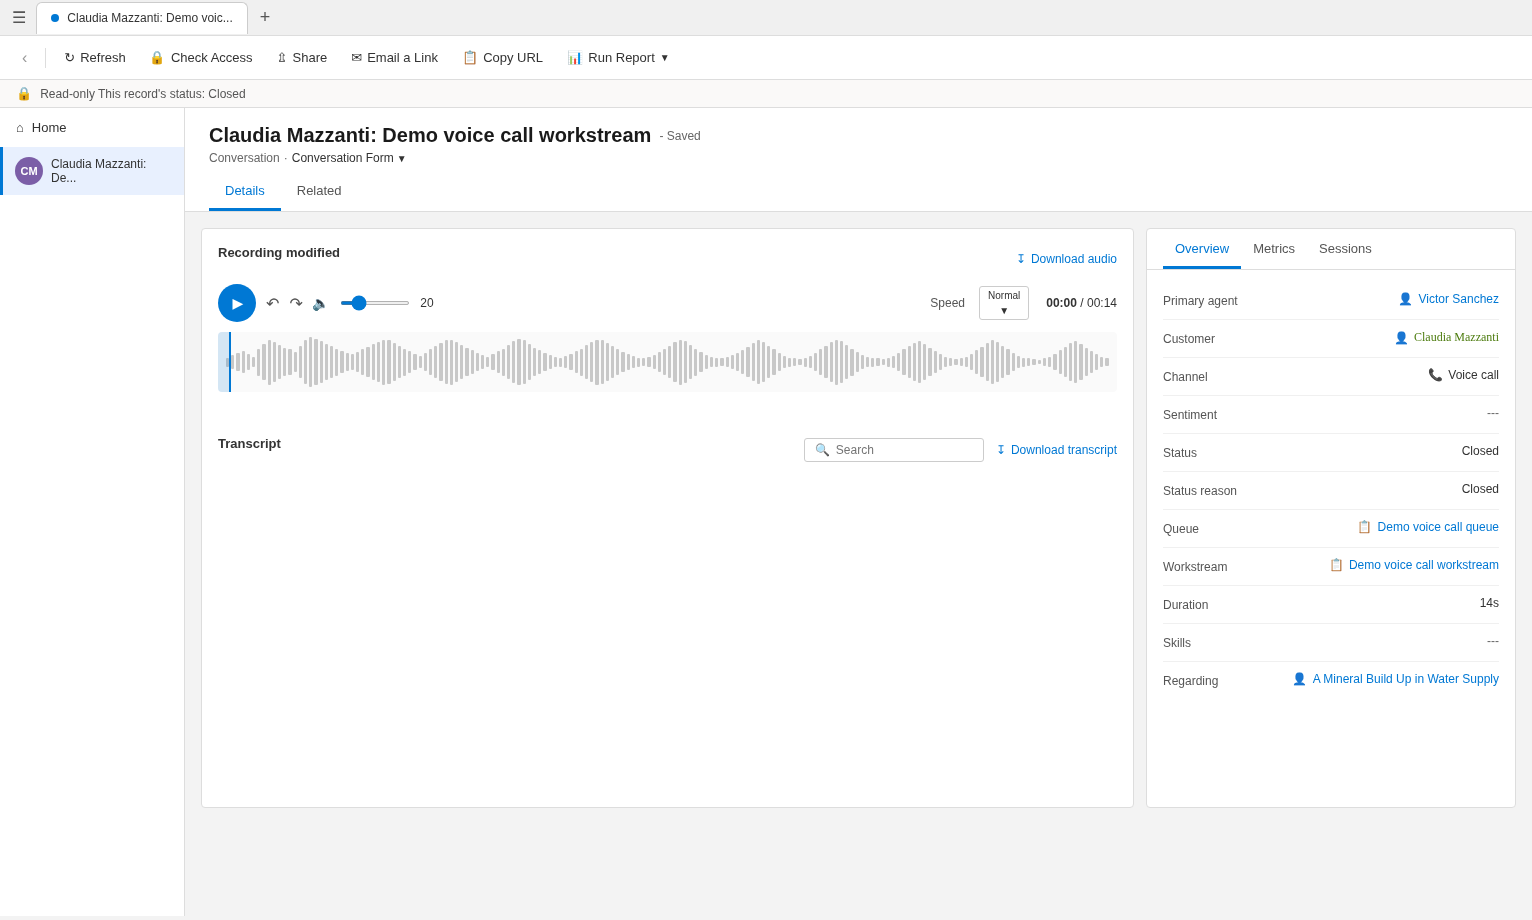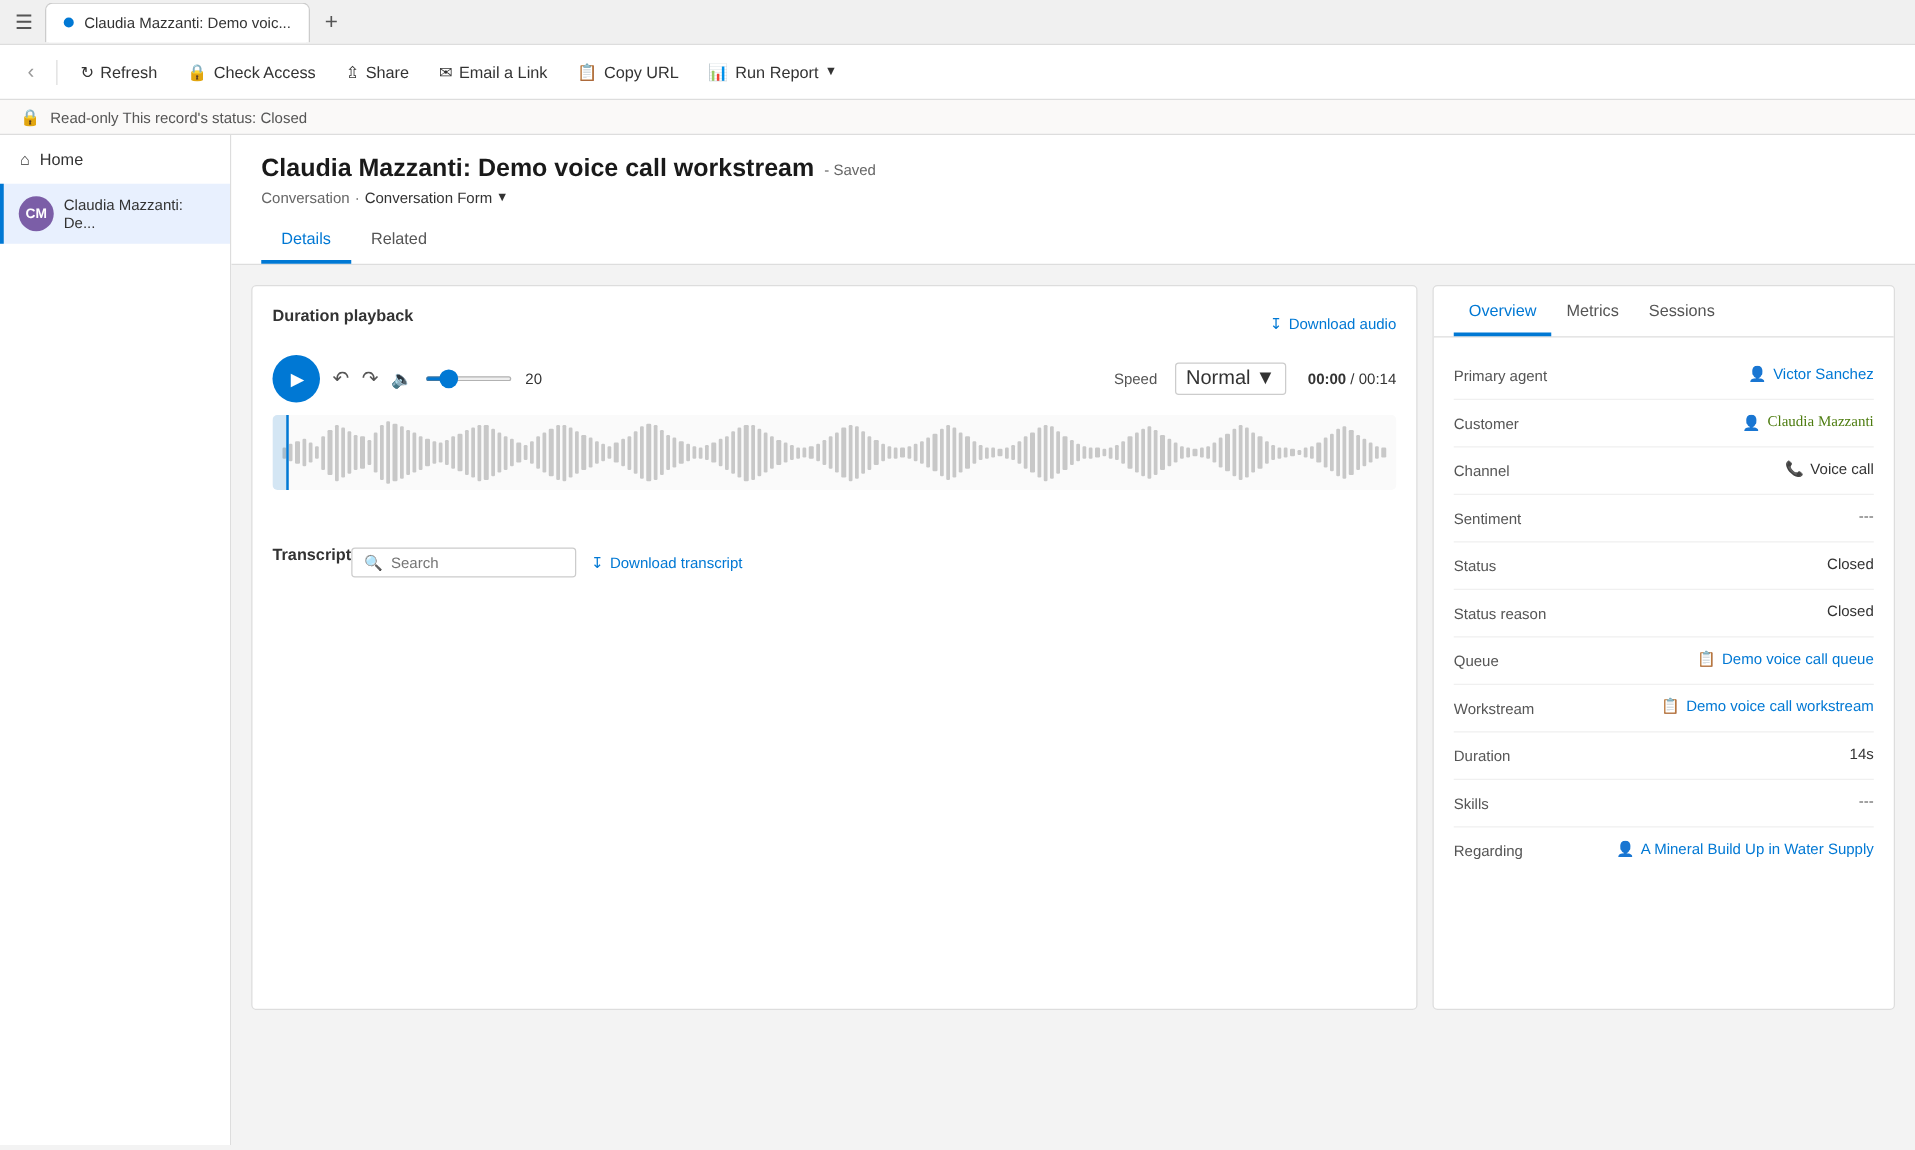--- a/index.html
+++ b/index.html
@@ -182,26 +182,27 @@
     .skip-icon { font-size: 16px; color: #555; cursor: pointer; }
     .volume-icon { font-size: 14px; color: #555; }
     .volume-slider { width: 70px; height: 4px; accent-color: #0078d4; cursor: pointer; }
     .volume-num { font-size: 12px; color: #333; width: 22px; }
     .spacer { flex: 1; }
     .speed-label { font-size: 12px; color: #555; margin-right: 4px; }
     .speed-select {
       border: 1px solid #ccc;
       border-radius: 3px;
       padding: 3px 8px;
-      font-size: 16px;
+      font-size: 10px;
       cursor: pointer;
       background: #fff;
       display: flex;
       align-items: center;
       gap: 4px;
+      flex-direction: column;
     }
     .time-display { font-size: 12px; color: #333; margin-left: 7px; white-space: nowrap; }
     .time-current { font-weight: 600; }
     .waveform-container {
       position: relative;
       height: 60px;
       background: #fafafa;
       border-radius: 4px;
       overflow: hidden;
       display: flex;
@@ -234,21 +235,21 @@
     }
     .waveform-bar {
       flex: 1;
       background: #c8c8c8;
       border-radius: 1px;
       min-width: 2px;
     }
 
     
     .transcript-section { margin-top: 24px; }
-    .transcript-header { display: flex; align-items: center; justify-content: flex-start; margin-bottom: 12px; margin-top: 44px; }
+    .transcript-header { display: flex; align-items: center; justify-content: space-between; margin-bottom: 12px; margin-top: 44px; }
     .search-box {
       display: flex;
       align-items: center;
       gap: 6px;
       border: 1px solid #ccc;
       border-radius: 3px;
       padding: 4px 10px;
       background: #fff;
       width: 180px;
     }
@@ -386,21 +387,21 @@
           <span>Related</span>
         </div>
       </div>
     </div>
 
     <div class="main-columns">
 
       <div class="left-panel">
 
         <div class="playback-header">
-          <span class="section-title">Duration playback</span>
+          <span class="section-title">Recording modified</span>
           <button class="download-audio-btn">
             <span>↧</span>
             <span>Download audio</span>
           </button>
         </div>
 
         <div class="player-controls">
           <button class="play-btn">
             <span class="play-icon">▶</span>
           </button>

